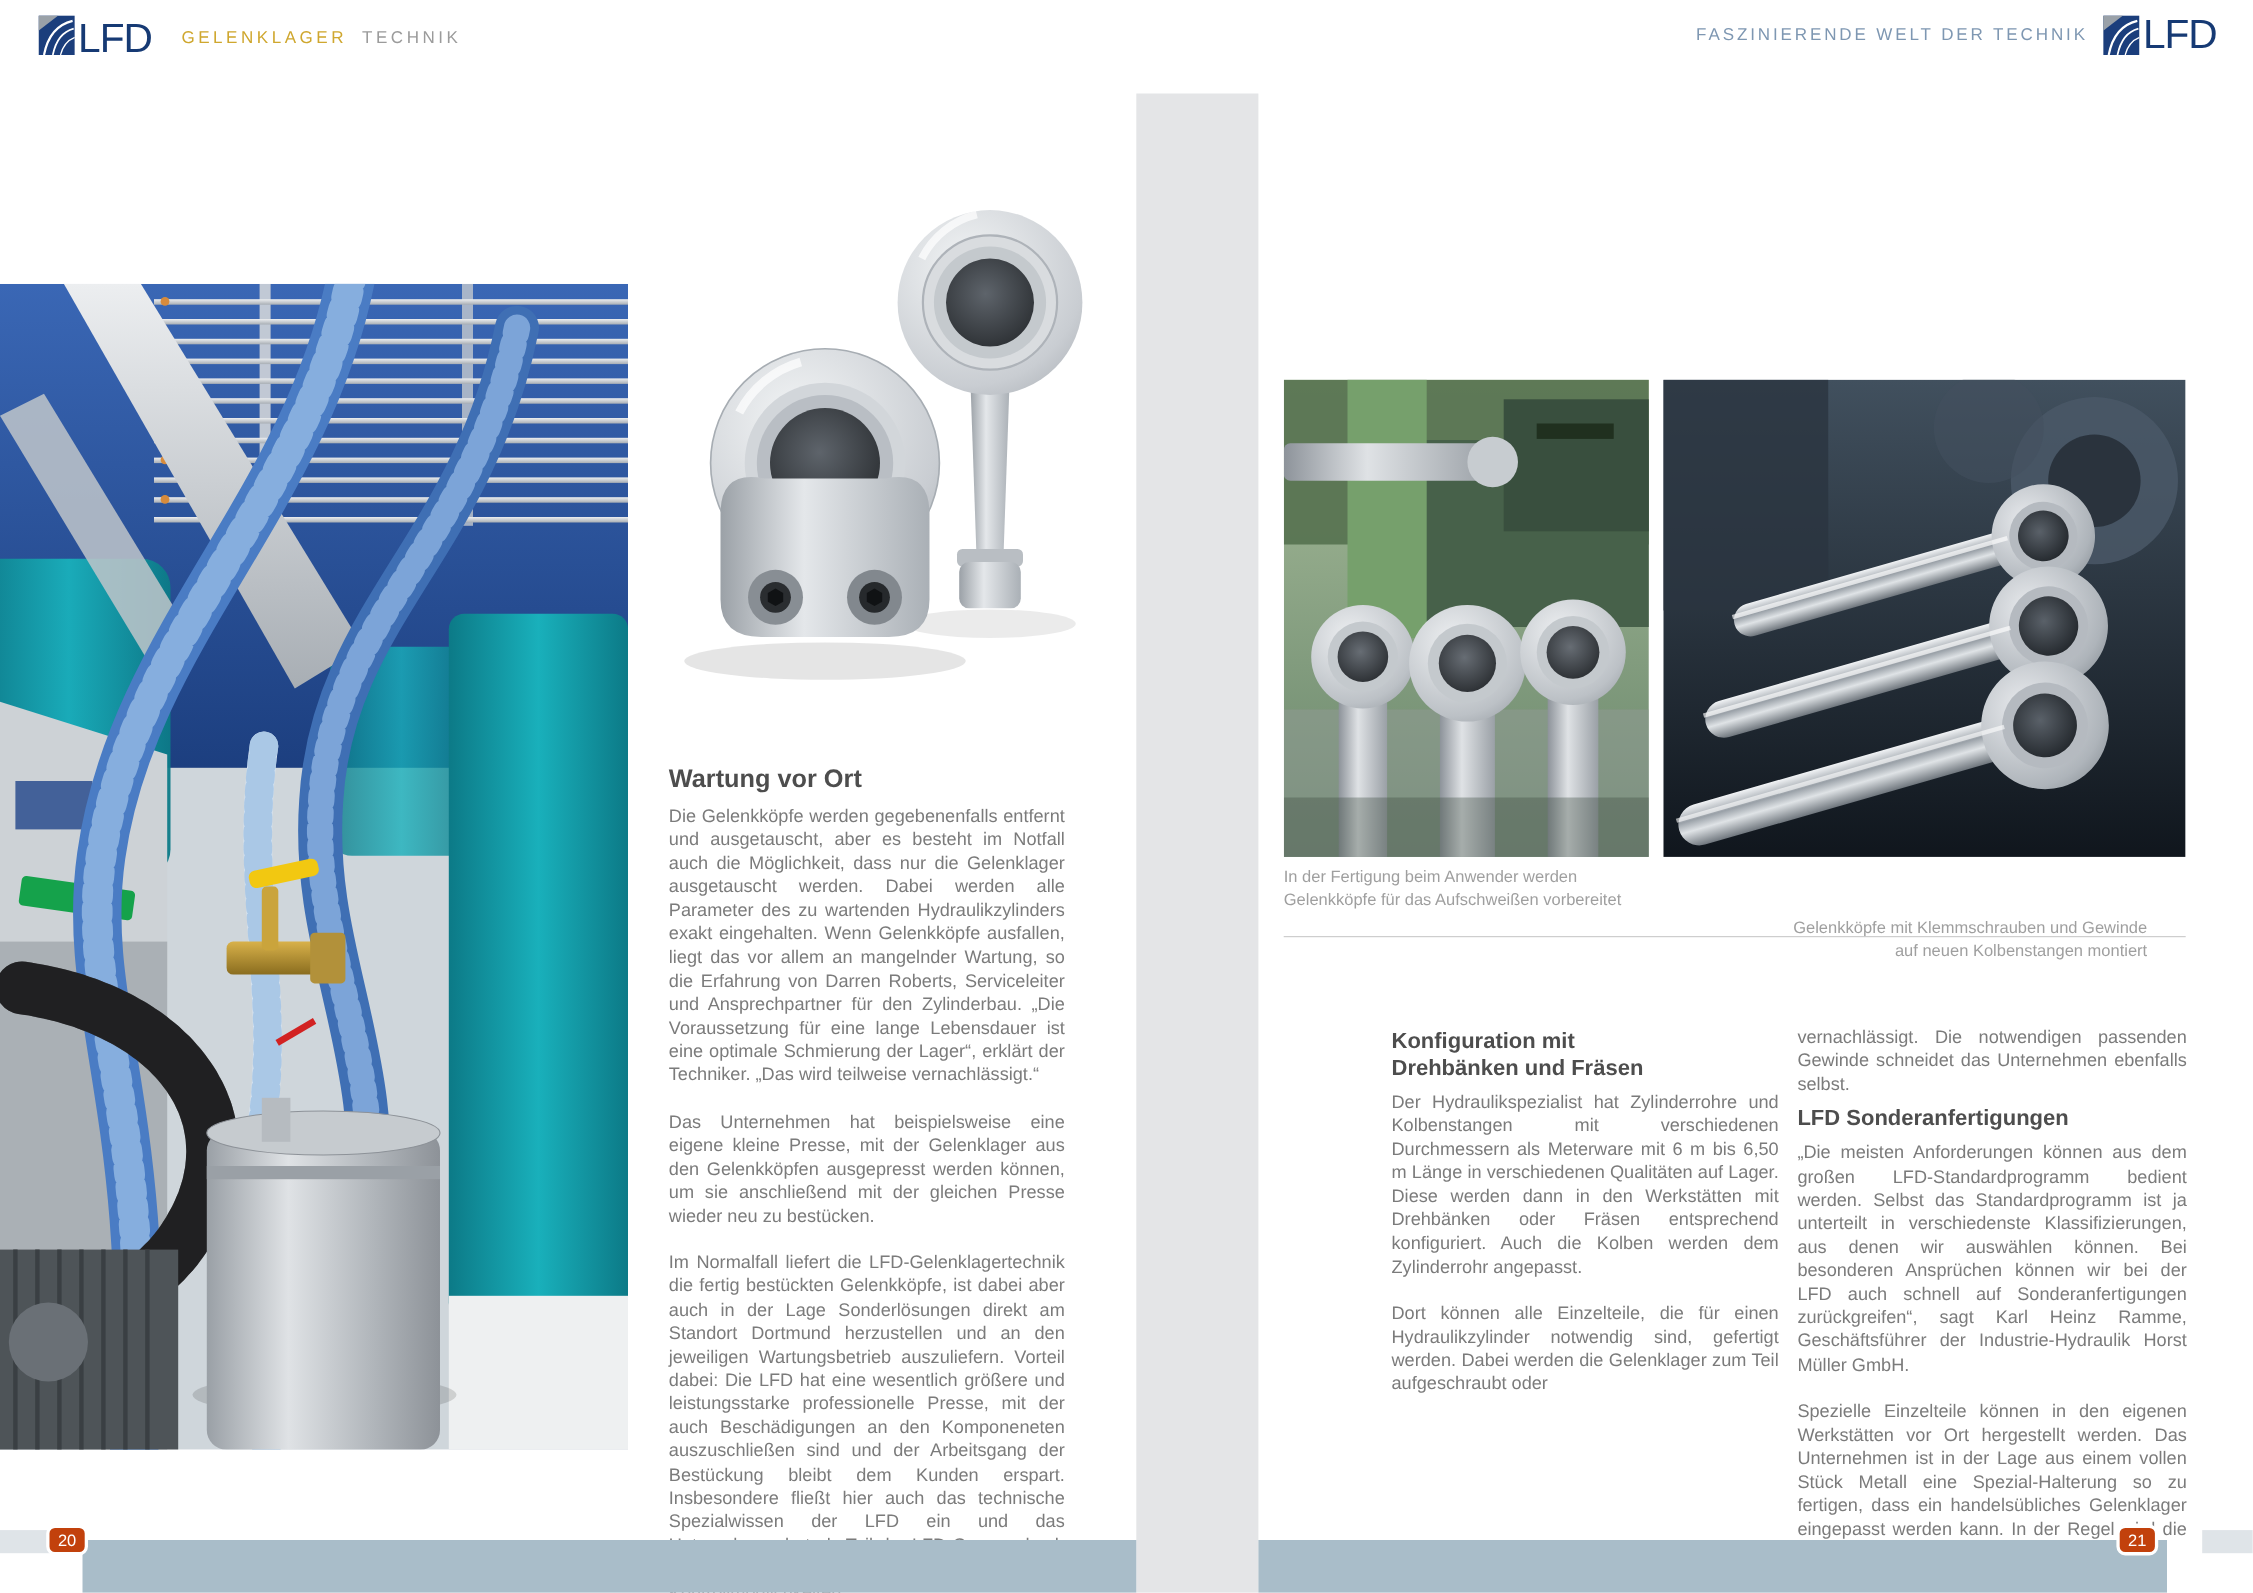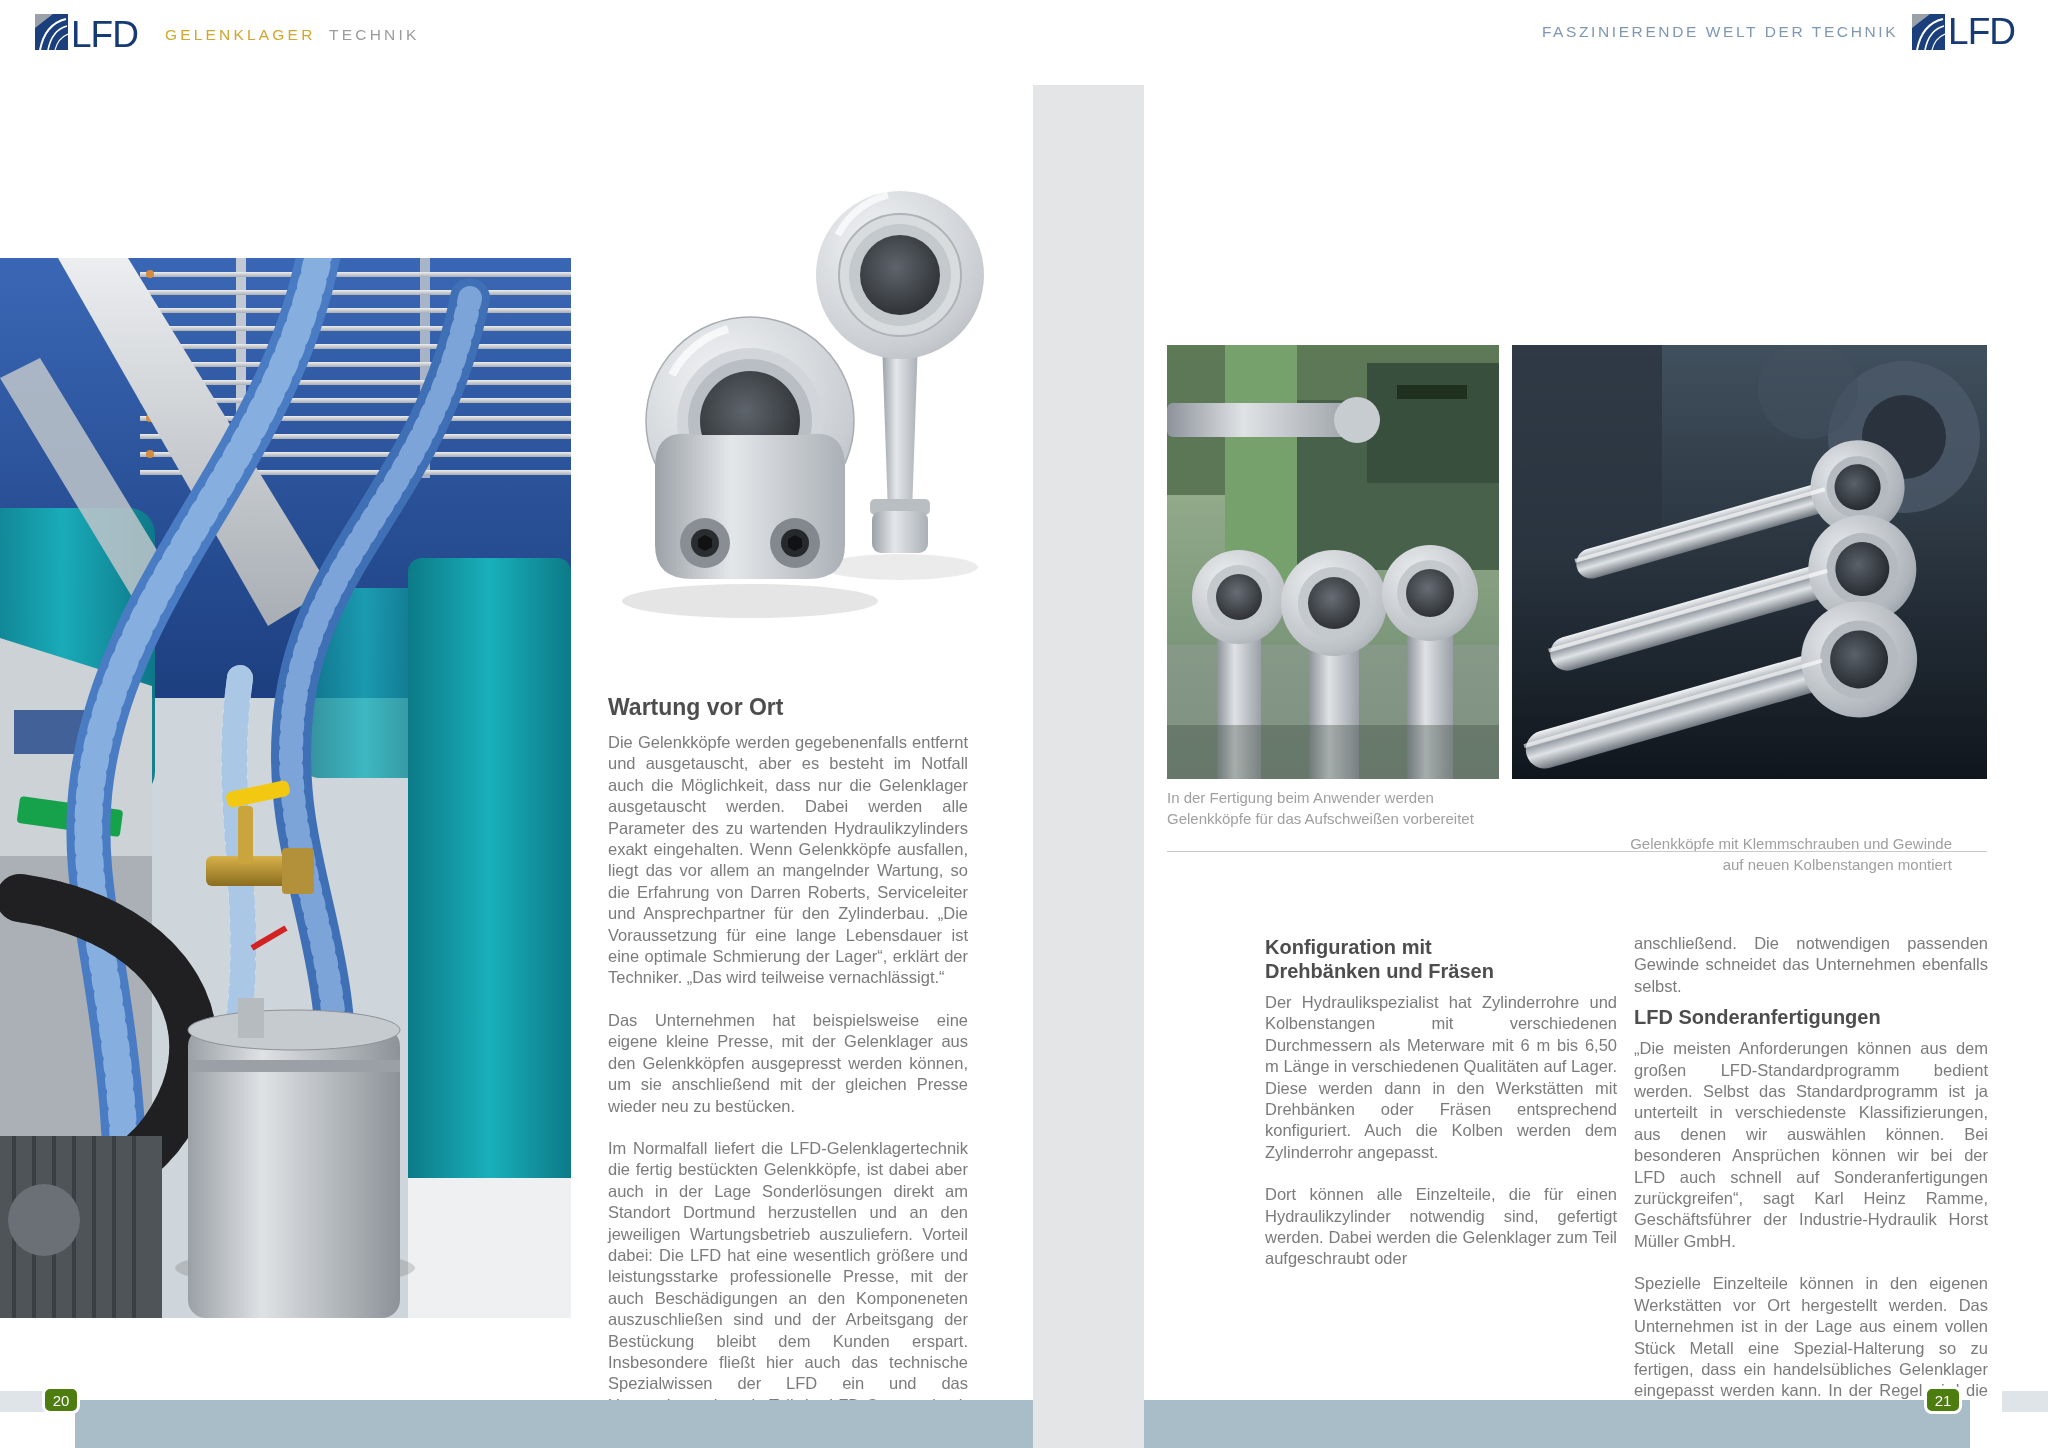--- a/index.html
+++ b/index.html
@@ -40,21 +40,21 @@
   .col-b{left:1634px;top:933px;width:354px;}
   .h-col{font-size:20px;line-height:24px;font-weight:bold;color:#4d4d4d;margin:2px 0 9px 0;white-space:pre-line;}
 
   
   .bar{background:#a9bdc9;top:1400px;height:48px;}
   .bar-left{left:75px;width:958px;}
   .bar-right{left:1144px;width:826px;}
   .tab{top:1391px;width:46px;height:21px;background:#dfe4e8;}
   .tab-left{left:0;}
   .tab-right{left:2002px;}
-  .badge{top:1386px;width:32px;height:22px;background:#4d7c0f;border:3px solid #fff;
+  .badge{top:1386px;width:32px;height:22px;background:#c2410c;border:3px solid #fff;
          border-radius:8px;color:#fff;font-size:15px;display:flex;align-items:center;
          justify-content:center;}
   .badge-20{left:42px;}
   .badge-21{left:1924px;}
 </style>
 </head>
 <body>
 
 <div class="abs hdr-left">
   <span>
@@ -364,21 +364,21 @@
 <div class="abs divider"></div>
 
 <div class="abs col-a">
   <h3 class="h-col">Konfiguration mit
 Drehbänken und Fräsen</h3>
   <p class="body">Der Hydraulikspezialist hat Zylinderrohre und Kolbenstangen mit verschiedenen Durchmessern als Meterware mit 6 m bis 6,50 m Länge in verschiedenen Qualitäten auf Lager. Diese werden dann in den Werkstätten mit Drehbänken oder Fräsen entsprechend konfiguriert. Auch die Kolben werden dem Zylinderrohr angepasst.</p>
   <p class="body">Dort können alle Einzelteile, die für einen Hydraulikzylinder notwendig sind, gefertigt werden. Dabei werden die Gelenklager zum Teil aufgeschraubt oder</p>
 </div>
 
 <div class="abs col-b">
-  <p class="body" style="margin-bottom:8px;">anschließend. Die notwendigen passenden Gewinde schneidet das Unternehmen ebenfalls selbst.</p>
+  <p class="body" style="margin-bottom:8px;">vernachlässigt. Die notwendigen passenden Gewinde schneidet das Unternehmen ebenfalls selbst.</p>
   <h3 class="h-col">LFD Sonderanfertigungen</h3>
   <p class="body">„Die meisten Anforderungen können aus dem großen LFD-Standardprogramm bedient werden. Selbst das Standardprogramm ist ja unterteilt in verschiedenste Klassifizierungen, aus denen wir auswählen können. Bei besonderen Ansprüchen können wir bei der LFD auch schnell auf Sonderanfertigungen zurückgreifen“, sagt Karl Heinz Ramme, Geschäftsführer der Industrie-Hydraulik Horst Müller GmbH.</p>
   <p class="body">Spezielle Einzelteile können in den eigenen Werkstätten vor Ort hergestellt werden. Das Unternehmen ist in der Lage aus einem vollen Stück Metall eine Spezial-Halterung so zu fertigen, dass ein handelsübliches Gelenklager eingepasst werden kann. In der Regel wird die Firma hier von LFD beliefert, die diese</p>
 </div>
 
 <div class="abs bar bar-left"></div>
 <div class="abs bar bar-right"></div>
 <div class="abs tab tab-left"></div>
 <div class="abs tab tab-right"></div>
 <div class="abs badge badge-20">20</div>

